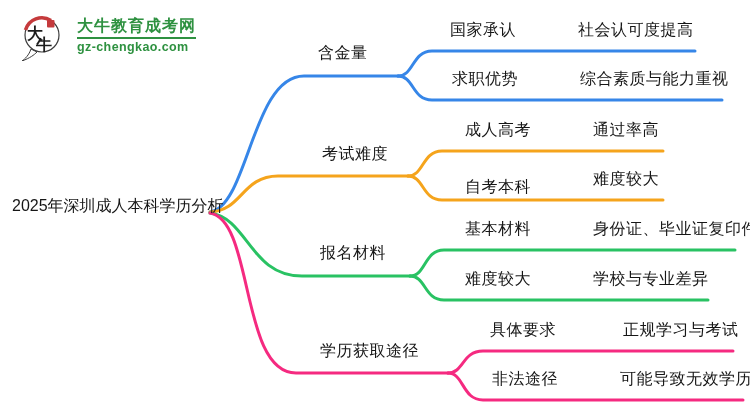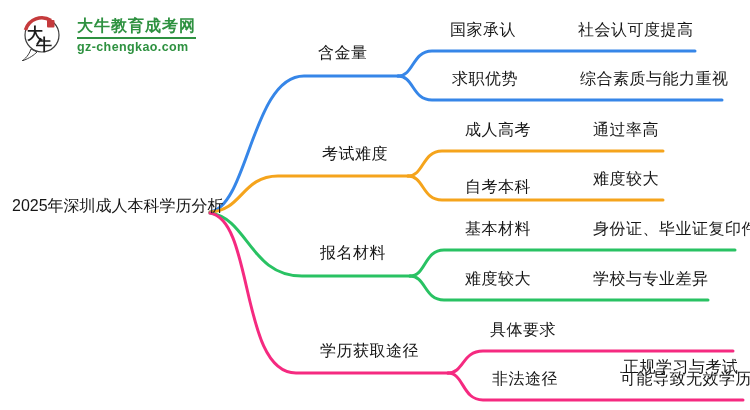--- a/index.html
+++ b/index.html
@@ -73,16 +73,16 @@
   <div class="node" style="left:465px;top:269px;">难度较大</div>
   <div class="node" style="left:490px;top:320px;">具体要求</div>
   <div class="node" style="left:492px;top:369px;">非法途径</div>
 
   <div class="node" style="left:578px;top:20px;">社会认可度提高</div>
   <div class="node" style="left:580px;top:69px;">综合素质与能力重视</div>
   <div class="node" style="left:593px;top:120px;">通过率高</div>
   <div class="node" style="left:593px;top:169px;">难度较大</div>
   <div class="node" style="left:593px;top:219px;">身份证、毕业证复印件</div>
   <div class="node" style="left:593px;top:269px;text-align:right;">学校与专业差异</div>
-  <div class="node" style="left:623px;top:320px;margin-top:37px;">正规学习与考试</div>
+  <div class="node" style="left:623px;top:320px;">正规学习与考试</div>
   <div class="node" style="left:620px;top:369px;">可能导致无效学历</div>
 
 </div>
 
 </body></html>

